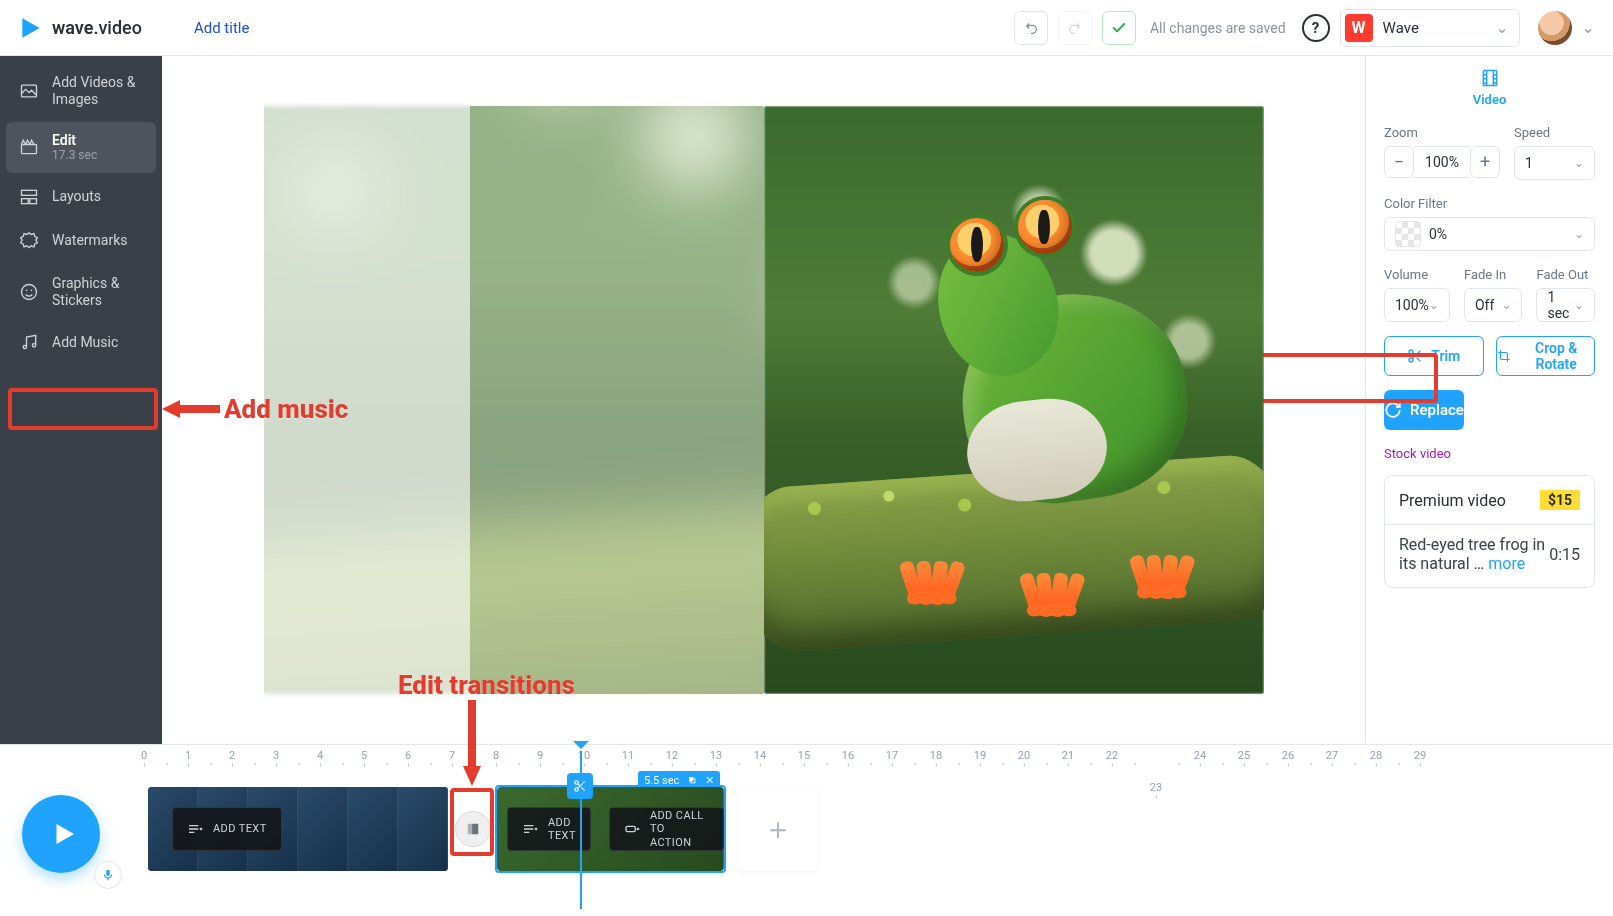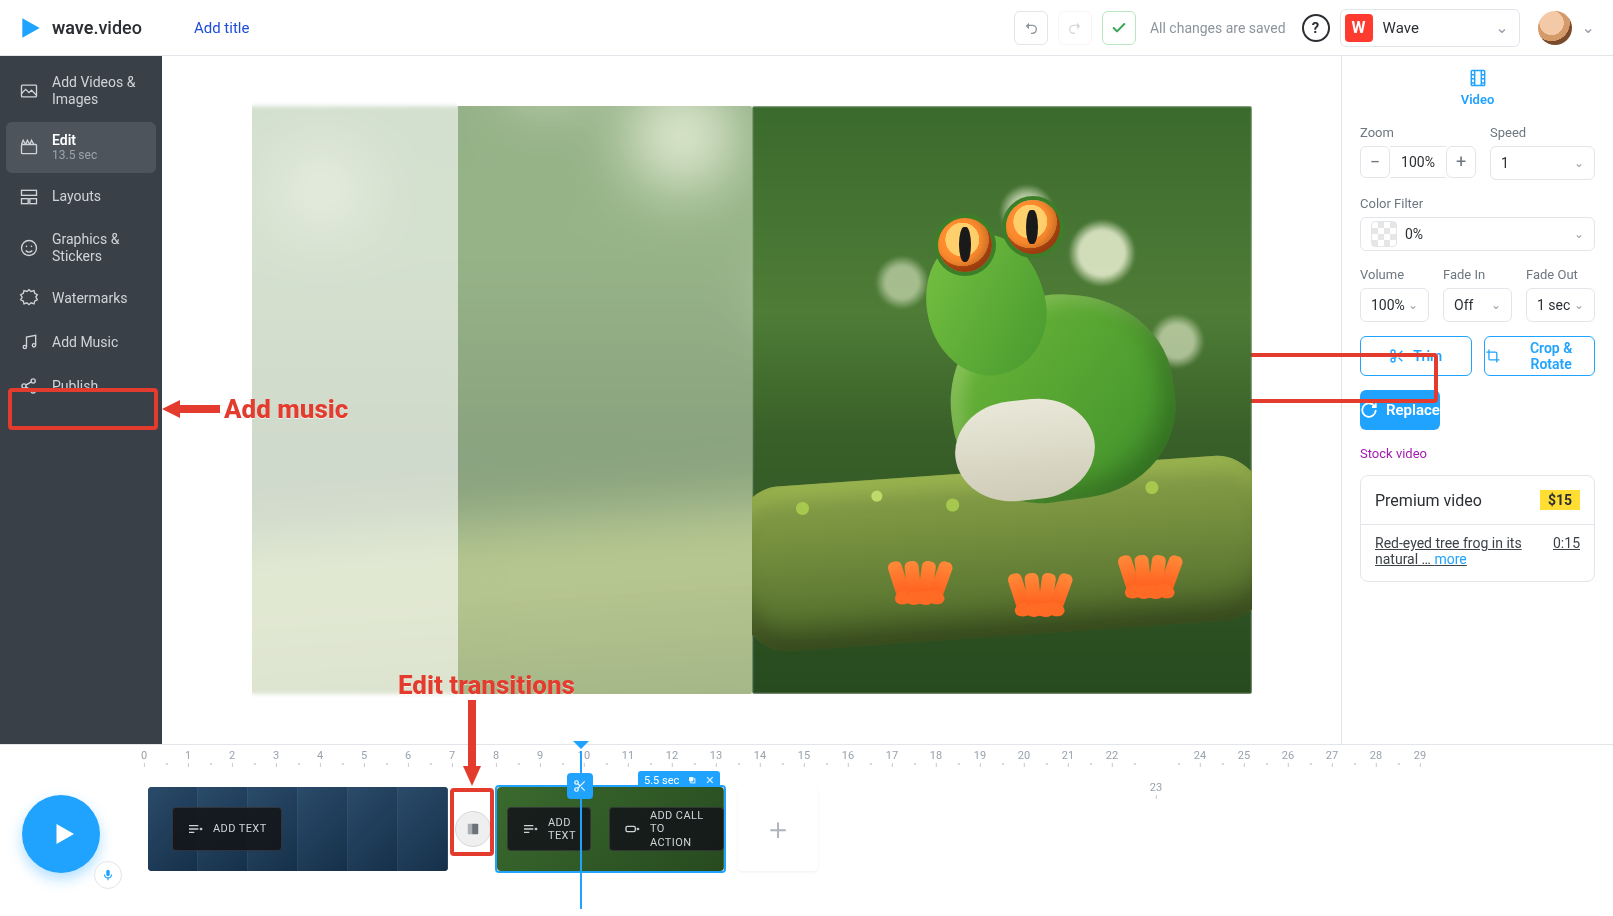--- a/index.html
+++ b/index.html
@@ -83,42 +83,42 @@
   .foot span:nth-child(4){left:42px;transform:rotate(20deg);}
   .foot1{left:28%;top:77%;}
   .foot2{left:52%;top:79%;}
   .foot3{left:74%;top:76%;}
   
   .blurcopy{position:absolute;inset:0;filter:blur(18px) brightness(1.05);opacity:.6;transform:scale(1.8);}
   .side-faint{position:absolute;top:0;bottom:0;width:206px;background:rgba(255,255,255,.6);backdrop-filter:blur(2px);}
   .side-faint.left{left:0;}
   .side-faint.right{right:0;}
   
-  .panel{width:272px;border-left:1px solid var(--border);background:#fff;padding:8px 0 0;overflow:auto;}
+  .panel{width:248px;border-left:1px solid var(--border);background:#fff;padding:8px 0 0;overflow:auto;}
   .panel-tab{display:flex;flex-direction:column;align-items:center;color:var(--accent);font-size:13px;font-weight:600;gap:4px;padding:4px 0 10px;}
   .film-ico{width:20px;height:20px;}
   .prow{padding:8px 18px;}
   .plabel{font-size:13px;color:#6e7781;margin-bottom:6px;}
   .pflex{display:flex;gap:14px;}
   .pcol{flex:1;}
   .field{display:flex;align-items:center;border:1px solid var(--border);border-radius:6px;height:34px;background:#fff;}
   .stepper{display:flex;align-items:center;}
   .stepper button{width:30px;height:32px;border:1px solid var(--border);background:#fff;color:#6e7781;font-size:18px;line-height:1;border-radius:6px;}
   .stepper .val{width:56px;text-align:center;font-size:14px;border-top:1px solid var(--border);border-bottom:1px solid var(--border);height:32px;display:flex;align-items:center;justify-content:center;}
   .select{justify-content:space-between;padding:0 10px;font-size:14px;color:#2b2f33;}
   .select .chev{font-size:12px;}
   .swatch{width:26px;height:26px;border:1px solid var(--border);border-radius:4px;margin-right:8px;background:
     repeating-conic-gradient(#e6e6e6 0 25%, #ffffff 0 50%) 0 0/12px 12px;}
   .btnrow{display:flex;gap:12px;padding:0 18px;margin-top:6px;}
   .obtn{flex:1;height:40px;border:1px solid var(--accent);color:var(--accent);background:#fff;border-radius:6px;font-weight:600;font-size:14px;display:flex;align-items:center;justify-content:center;gap:8px;}
   .pbtn{display:flex;align-items:center;justify-content:center;gap:8px;margin:14px 18px 0;height:40px;background:var(--accent);color:#fff;border:none;border-radius:6px;font-weight:600;font-size:15px;}
   .premium{margin:14px 18px 0;border:1px solid var(--border);border-radius:8px;overflow:hidden;}
   .premium .row{display:flex;align-items:center;justify-content:space-between;padding:14px 14px;}
   .premium .price{background:#ffdd33;border-radius:0;padding:2px 8px;font-weight:700;font-size:14px;}
-  .premium .meta{padding:10px 14px 14px;border-top:1px solid var(--border);display:flex;justify-content:space-between;align-items:flex-start;font-size:14px;color:#3b4248;text-decoration:underline;}
+  .premium .meta{padding:10px 14px 14px;border-top:1px solid var(--border);display:flex;justify-content:space-between;align-items:center;font-size:16px;color:#3b4248;}
   .premium .more{color:var(--accent);}
   .phead{font-size:13px;color:#a21caf;padding:16px 18px 0;}
   
   .timeline{position:absolute;left:0;right:0;bottom:0;height:172px;background:#fff;border-top:1px solid var(--border);}
   .ruler{position:relative;height:24px;margin-left:138px;font-size:11px;color:#9aa2ab;}
   .ruler .tick{position:absolute;top:4px;transform:translateX(-50%);}
   .ruler .tick::before{content:"";position:absolute;left:50%;top:14px;width:1px;height:4px;background:#c5cbd1;}
   .ruler .dot{position:absolute;top:18px;width:2px;height:2px;background:#c5cbd1;border-radius:50%;}
   .track-area{position:relative;height:112px;margin-left:0;}
   .playbtn{position:absolute;left:22px;top:26px;width:78px;height:78px;border-radius:50%;background:var(--accent);display:flex;align-items:center;justify-content:center;box-shadow:0 6px 14px rgba(31,163,255,.35);}
@@ -200,81 +200,68 @@
     </div>
     <div class="side-item active">
       <span class="side-ico">
           <svg width="20" height="20" viewBox="0 0 24 24" fill="none" stroke="currentColor" stroke-width="1.6">
             <rect x="3" y="9" width="18" height="11" rx="1"></rect>
             <path d="M3 9l2-5 3 5M8 9l2-5 3 5M13 9l2-5 3 5"></path>
           </svg>
         </span>
       <span class="txt">
           <span style="color:#fff;font-weight:600;">Edit</span>
-          <span class="sub">13.5 sec</span>
+          <span class="sub">17.3 sec</span>
         </span>
     </div>
     <div class="side-item">
       <span class="side-ico">
           <svg width="20" height="20" viewBox="0 0 24 24" fill="none" stroke="currentColor" stroke-width="1.6">
             <rect x="3" y="4" width="18" height="6"></rect>
             <rect x="3" y="14" width="8" height="6"></rect>
             <rect x="13" y="14" width="8" height="6"></rect>
           </svg>
         </span>
       <span class="txt">
           <span>Layouts</span>
+        </span>
+    </div>
+    <div class="side-item">
+      <span class="side-ico">
+          <svg width="20" height="20" viewBox="0 0 24 24" fill="none" stroke="currentColor" stroke-width="1.6">
+            <path d="M12 2l2.5 2.2L18 3l.8 3.3L22 8l-1.8 2.9L22 14l-3.2 1.7L18 19l-3.5-1.2L12 20l-2.5-2.2L6 19l-.8-3.3L2 14l1.8-2.9L2 8l3.2-1.7L6 3l3.5 1.2z"></path>
+          </svg>
+        </span>
+      <span class="txt">
+          <span>Watermarks</span>
         </span>
     </div>
     <div class="side-item">
       <span class="side-ico">
           <svg width="20" height="20" viewBox="0 0 24 24" fill="none" stroke="currentColor" stroke-width="1.6">
             <circle cx="12" cy="12" r="9"></circle>
             <circle cx="9" cy="10" r="1" fill="currentColor" stroke="none"></circle>
             <circle cx="15" cy="10" r="1" fill="currentColor" stroke="none"></circle>
             <path d="M8 15c1.2 1.3 2.6 2 4 2s2.8-.7 4-2"></path>
           </svg>
         </span>
       <span class="txt">
           <span>Graphics &amp; Stickers</span>
         </span>
     </div>
     <div class="side-item">
       <span class="side-ico">
           <svg width="20" height="20" viewBox="0 0 24 24" fill="none" stroke="currentColor" stroke-width="1.6">
-            <path d="M12 2l2.5 2.2L18 3l.8 3.3L22 8l-1.8 2.9L22 14l-3.2 1.7L18 19l-3.5-1.2L12 20l-2.5-2.2L6 19l-.8-3.3L2 14l1.8-2.9L2 8l3.2-1.7L6 3l3.5 1.2z"></path>
-          </svg>
-        </span>
-      <span class="txt">
-          <span>Watermarks</span>
-        </span>
-    </div>
-    <div class="side-item">
-      <span class="side-ico">
-          <svg width="20" height="20" viewBox="0 0 24 24" fill="none" stroke="currentColor" stroke-width="1.6">
             <path d="M9 18V6l11-2v12"></path>
             <circle cx="7" cy="18" r="2"></circle>
             <circle cx="18" cy="16" r="2"></circle>
           </svg>
         </span>
       <span class="txt">
           <span>Add Music</span>
-        </span>
-    </div>
-    <div class="side-item">
-      <span class="side-ico">
-          <svg width="20" height="20" viewBox="0 0 24 24" fill="none" stroke="currentColor" stroke-width="1.6">
-            <circle cx="6" cy="12" r="2.5"></circle>
-            <circle cx="17" cy="6" r="2.5"></circle>
-            <circle cx="17" cy="18" r="2.5"></circle>
-            <path d="M8 11l7-4M8 13l7 4"></path>
-          </svg>
-        </span>
-      <span class="txt">
-          <span>Publish</span>
         </span>
     </div>
   </div>
 
   <div class="canvas-wrap">
     <div class="canvas-outer">
       <div class="canvas-img">
         <div class="frog-scene blurcopy">
           <div class="frog-bg"></div>
             <div class="branch"></div>

